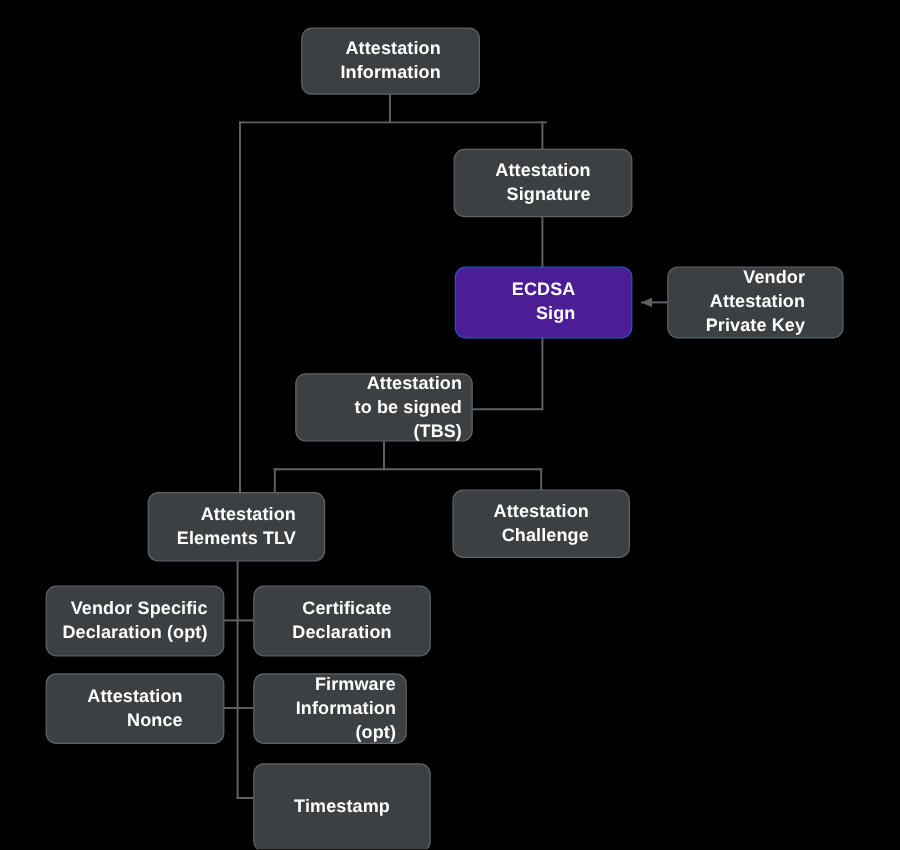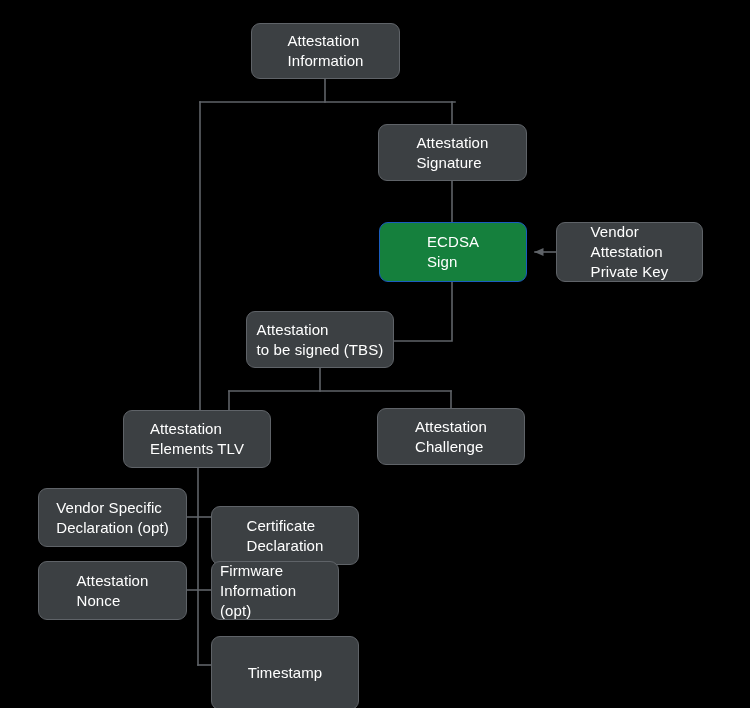--- a/index.html
+++ b/index.html
@@ -22,33 +22,33 @@
     top: 0;
     width: 750px;
     height: 708px;
   }
   .node {
     position: absolute;
     box-sizing: border-box;
     display: flex;
     align-items: center;
     justify-content: center;
-    text-align: left;
+    text-align: right;
     border-radius: 9px;
     background: #3c4043;
     border: 1px solid #5f6368;
     color: #ffffff;
     font-size: 15px;
     line-height: 20px;
-    font-weight: 400;
+    font-weight: 700;
     letter-spacing: 0.1px;
     z-index: 2;
   }
   .node.accent {
-    background: #15803d;
+    background: #4c1d95;
     border-color: #1a5cbf;
   }
   .node .label {
     display: block;
     padding: 0 8px;
     white-space: pre-line;
   }
 </style>
 </head>
 <body>
@@ -105,21 +105,21 @@
 Elements TLV</span>
       </div>
       <div class="node" style="left: 377px; top: 408px; width: 148px; height: 57px;">
         <span class="label">Attestation
 Challenge</span>
       </div>
       <div class="node" style="left: 38px; top: 488px; width: 149px; height: 59px;">
         <span class="label">Vendor Specific
 Declaration (opt)</span>
       </div>
-      <div class="node" style="left: 211px; top: 488px; width: 148px; height: 59px; margin-top: 18px;">
+      <div class="node" style="left: 211px; top: 488px; width: 148px; height: 59px;">
         <span class="label">Certificate
 Declaration</span>
       </div>
       <div class="node" style="left: 38px; top: 561px; width: 149px; height: 59px;">
         <span class="label">Attestation
 Nonce</span>
       </div>
       <div class="node" style="left: 211px; top: 561px; width: 128px; height: 59px;">
         <span class="label">Firmware
 Information (opt)</span>

